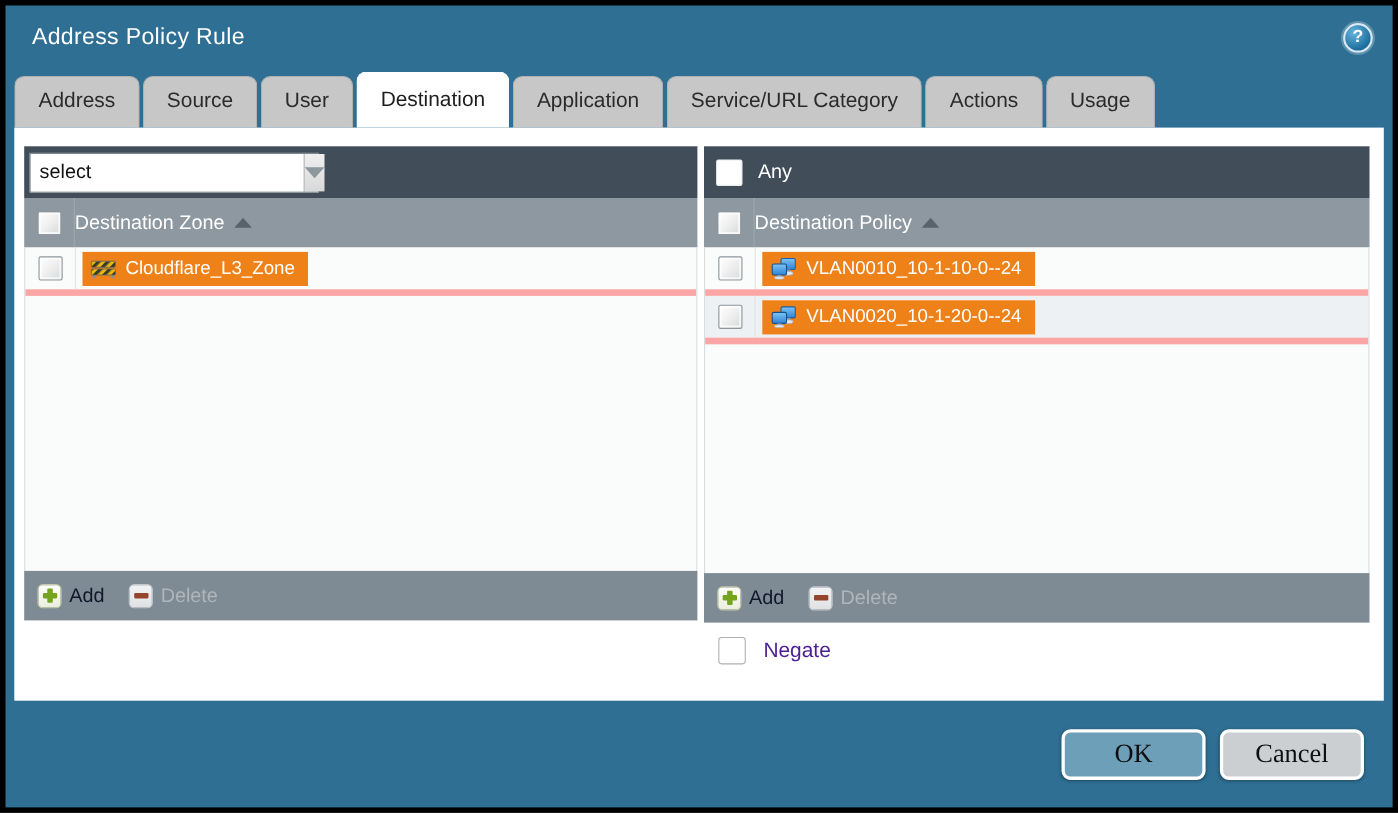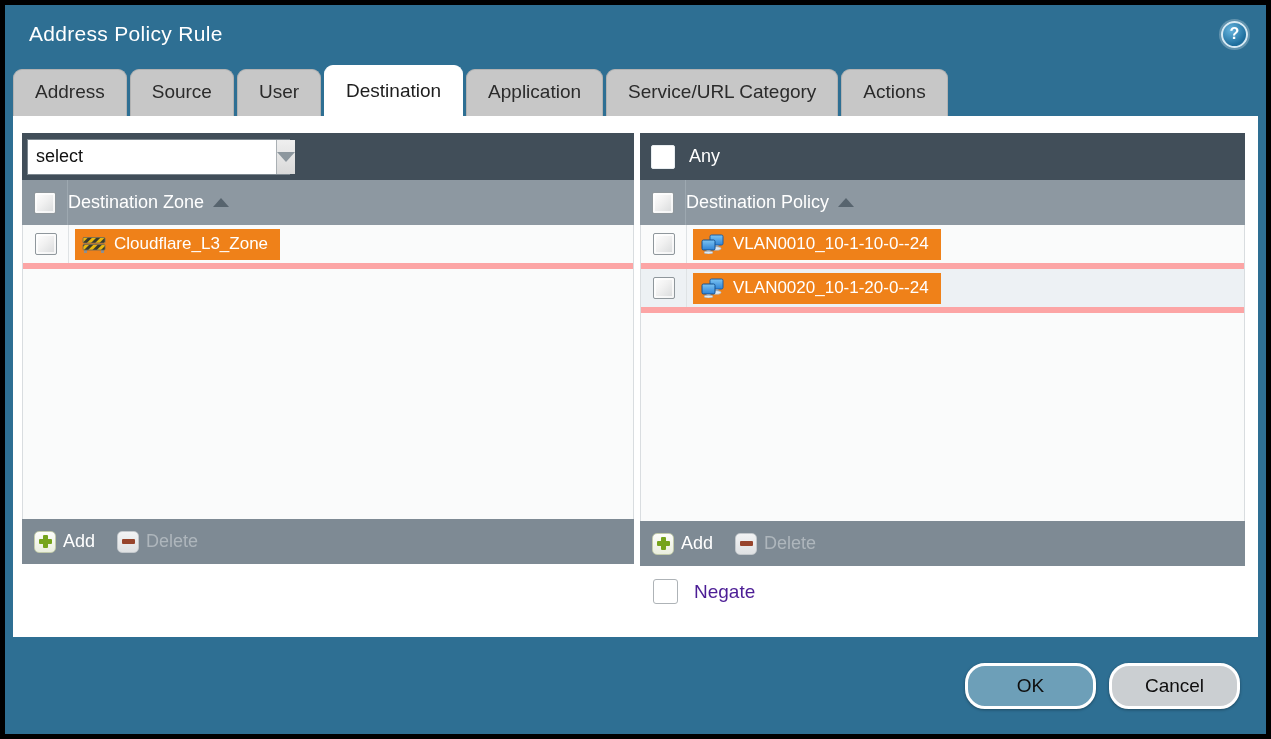--- a/index.html
+++ b/index.html
@@ -105,21 +105,21 @@
     background:#ef8119; color:#fff; font-size:17px;
     display:flex; align-items:center; gap:8px;
     height:31px; padding:0 12px 0 7px; margin-left:6px;
     cursor:pointer; white-space:nowrap;
   }
   .panel-bottom {
     background:#7e8a94; height:45px; flex:0 0 45px;
     display:flex; align-items:center; gap:22px; padding:0 12px;
   }
   .tool-btn { display:flex; align-items:center; gap:7px; cursor:pointer; }
-  .tool-btn .txt { font-size:18px; color:#ffffff; }
+  .tool-btn .txt { font-size:18px; color:#0f172a; }
   .tool-btn.disabled { cursor:default; }
   .tool-btn.disabled .txt { color:#aeb6bc; }
   .mini-ic {
     width:22px; height:22px; border-radius:5px;
     display:flex; align-items:center; justify-content:center;
   }
   .mini-plus { background:linear-gradient(#fdfdfa,#eaeede); border:1px solid #c2cbaa; }
   .mini-plus .bar-h { position:absolute; width:13px; height:5px; background:#76a41c; border-radius:1px; }
   .mini-plus .bar-v { position:absolute; width:5px; height:13px; background:#76a41c; border-radius:1px; }
   .mini-minus { background:linear-gradient(#f2f3f4,#dfe1e3); border:1px solid #c3c8cc; }
@@ -127,22 +127,22 @@
   .ic-rel { position:relative; width:22px; height:22px; display:flex; align-items:center; justify-content:center; }
   .negate-row { display:flex; align-items:center; gap:16px; margin:13px 0 0 631px; }
   .cb-negate { width:25px; height:25px; background:#fff; border:1px solid #aeb3b7; border-radius:3px; cursor:pointer; }
   .negate-label { font-size:19px; color:#4c1d95; }
   
   .footer {
     flex:1; display:flex; justify-content:flex-end; align-items:flex-start;
     gap:13px; padding:26px 26px 0 0;
   }
   .btn {
-    width:131px; height:46px; border-radius:20px; border:3px solid #fff;
-    font-size:19px; color:#0e0e0e; font-family:Liberation Sans, sans-serif;
+    width:131px; height:46px; border-radius:8px; border:3px solid #fff;
+    font-size:24px; color:#0e0e0e; font-family:Liberation Serif, serif;
     display:flex; align-items:center; justify-content:center;
     cursor:pointer; box-shadow:0 1px 3px rgba(0,0,0,0.35);
   }
   .btn-ok { background:#6d9fb8; }
   .btn-cancel { background:#cbcfd2; }
   .icon-svg { display:block; }
 </style>
 </head>
 <body>
 
@@ -154,20 +154,21 @@
   </div>
 
   <div class="tabbar">
     <div class="tab">Address</div>
     <div class="tab">Source</div>
     <div class="tab">User</div>
     <div class="tab active">Destination</div>
     <div class="tab">Application</div>
     <div class="tab">Service/URL Category</div>
     <div class="tab">Actions</div>
+    <div class="tab">Usage</div>
   </div>
 
   <div class="content">
     <div class="panels">
 
       <div class="panel left">
         <div class="panel-top">
           <div class="combo">
             <input type="text" value="select" style="">
             <div class="combo-btn">

